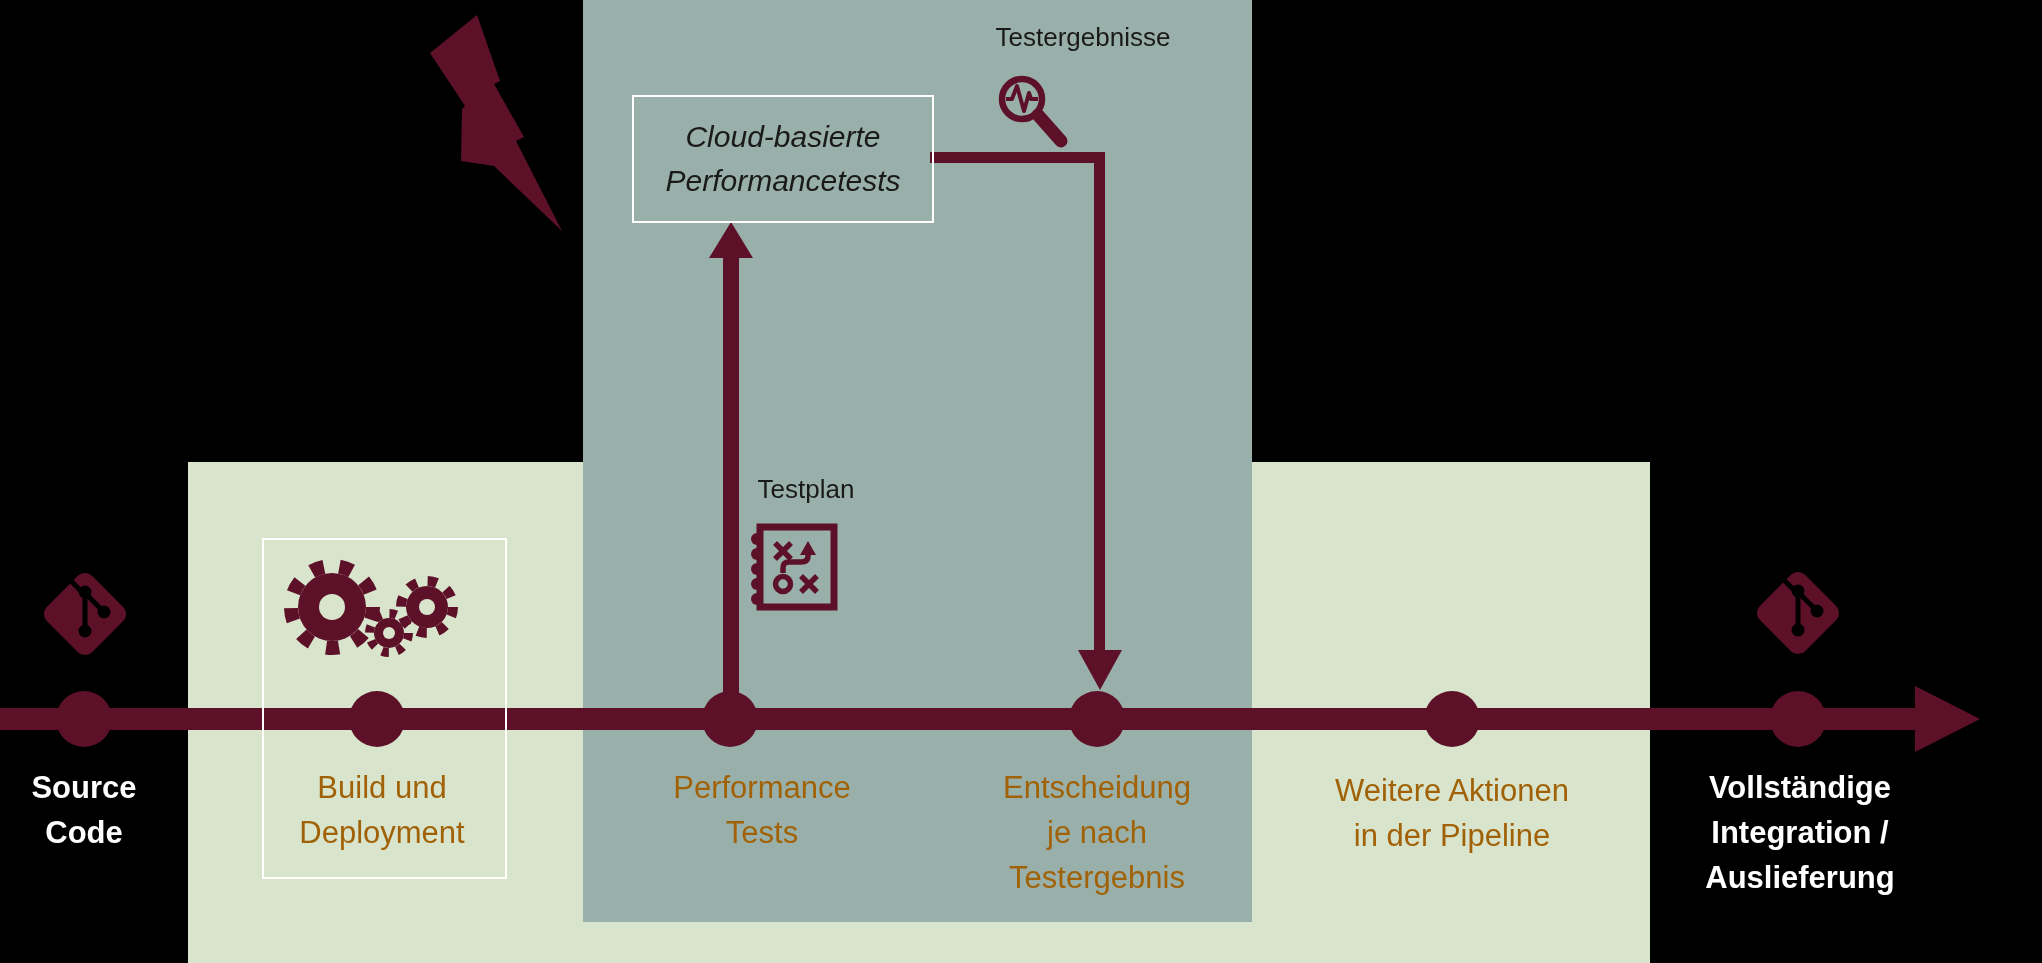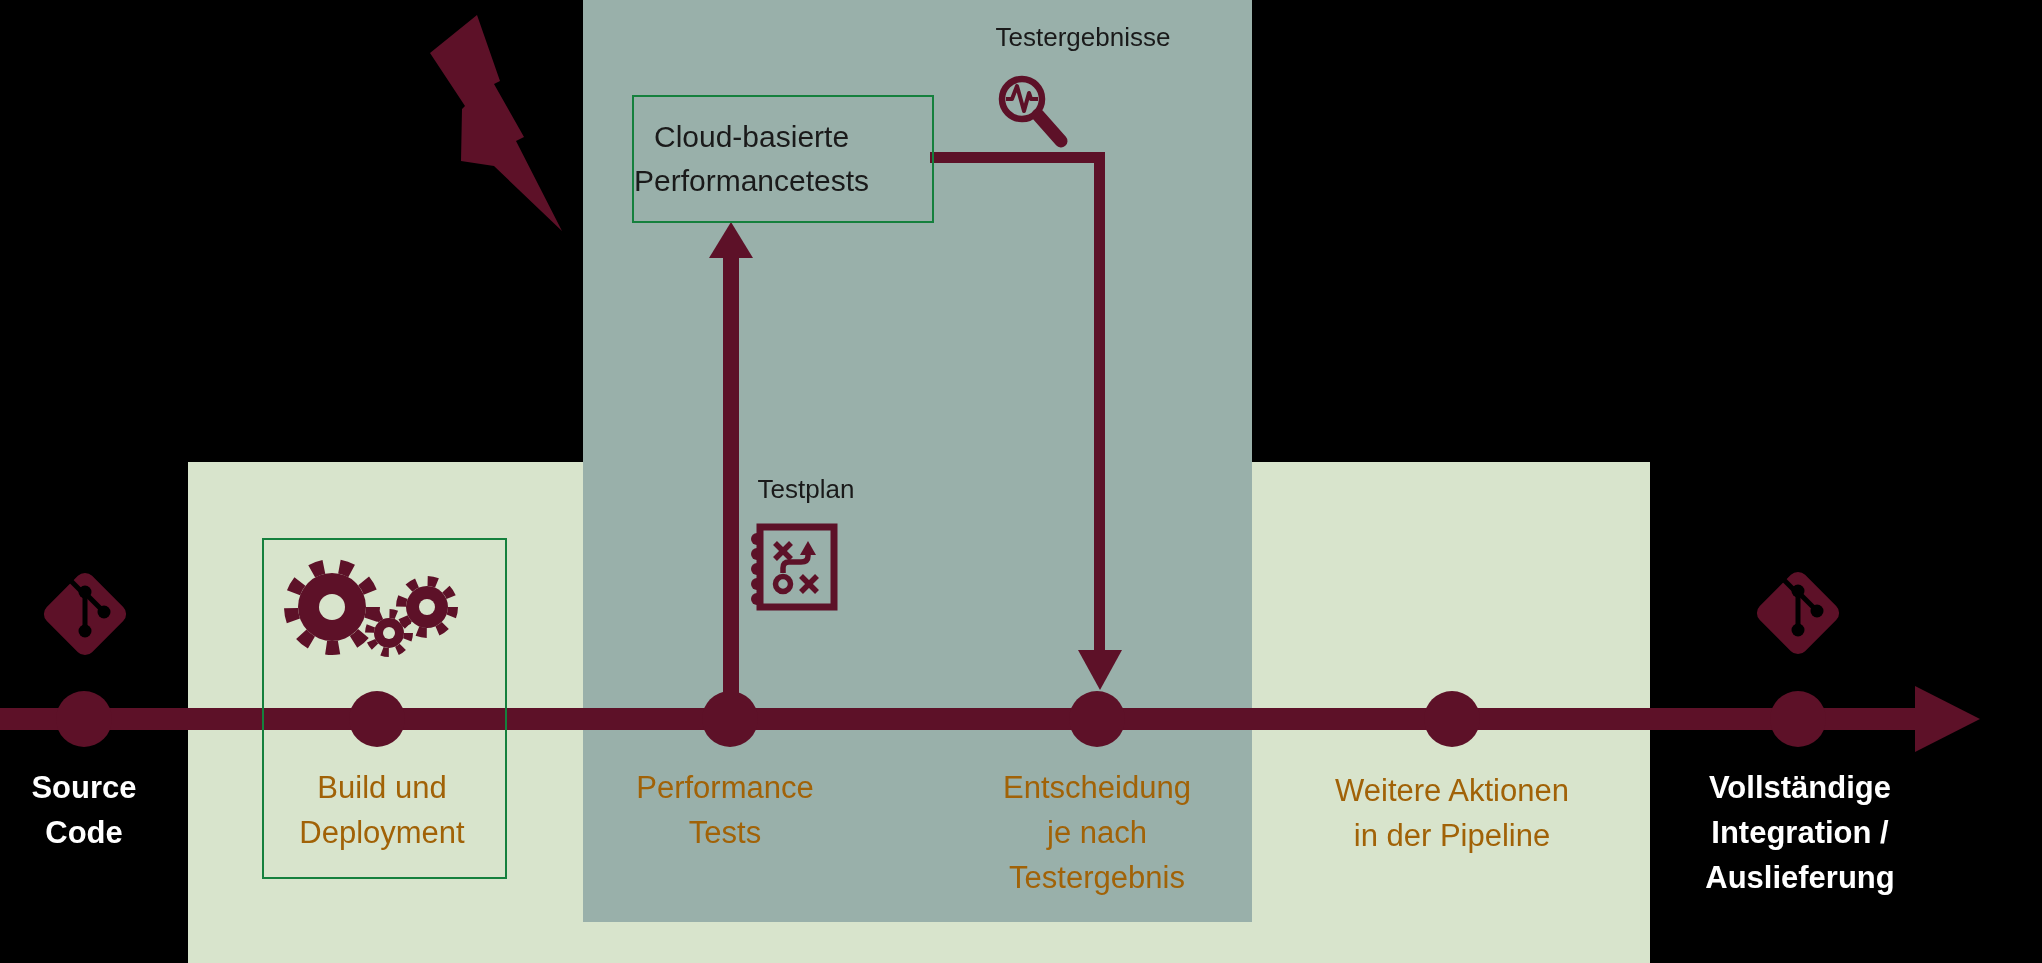--- a/index.html
+++ b/index.html
@@ -4,30 +4,30 @@
 <style>
   html,body{margin:0;padding:0;background:#000;}
   .stage{
     position:relative;width:2042px;height:963px;background:#000;
     font-family:"Liberation Sans", sans-serif;overflow:hidden;
   }
   .zone{position:absolute;}
   .zone-pipeline{left:188px;top:462px;width:1462px;height:501px;background:#d8e4cc;}
   .zone-test{left:583px;top:0;width:669px;height:922px;background:#99b0aa;}
   .art{position:absolute;left:0;top:0;width:2042px;height:963px;}
-  .box{position:absolute;border:2px solid #15803d;display:flex;align-items:center;text-align:center;}
+  .box{position:absolute;border:2px solid #ffffff;display:flex;align-items:center;justify-content:center;text-align:center;font-style:italic;}
   .box-cloud{left:632px;top:95px;width:298px;height:124px;font-size:30px;line-height:44px;color:#1a1a1a;}
   .box-build{left:262px;top:538px;width:241px;height:337px;}
   .lbl{position:absolute;text-align:center;white-space:pre-line;font-size:31px;line-height:45px;}
   .lbl-dark{color:#a16207;}
   .lbl-light{color:#ffffff;font-weight:600;}
   .lbl-anno{position:absolute;text-align:center;font-size:26px;color:#1a1a1a;}
   .lbl-source{left:-36px;top:765px;width:240px;}
   .lbl-build{left:232px;top:765px;width:300px;}
-  .lbl-perf{left:575px;top:765px;width:300px;text-align:center;}
+  .lbl-perf{left:612px;top:765px;width:300px;text-align:center;}
   .lbl-entsch{left:947px;top:765px;width:300px;}
   .lbl-weitere{left:1272px;top:768px;width:360px;}
   .lbl-voll{left:1620px;top:765px;width:360px;}
   .lbl-testplan{left:706px;top:474px;width:200px;}
   .lbl-testergebnisse{left:933px;top:22px;width:300px;}
 </style>
 </head>
 <body>
 
 <div class="stage">

